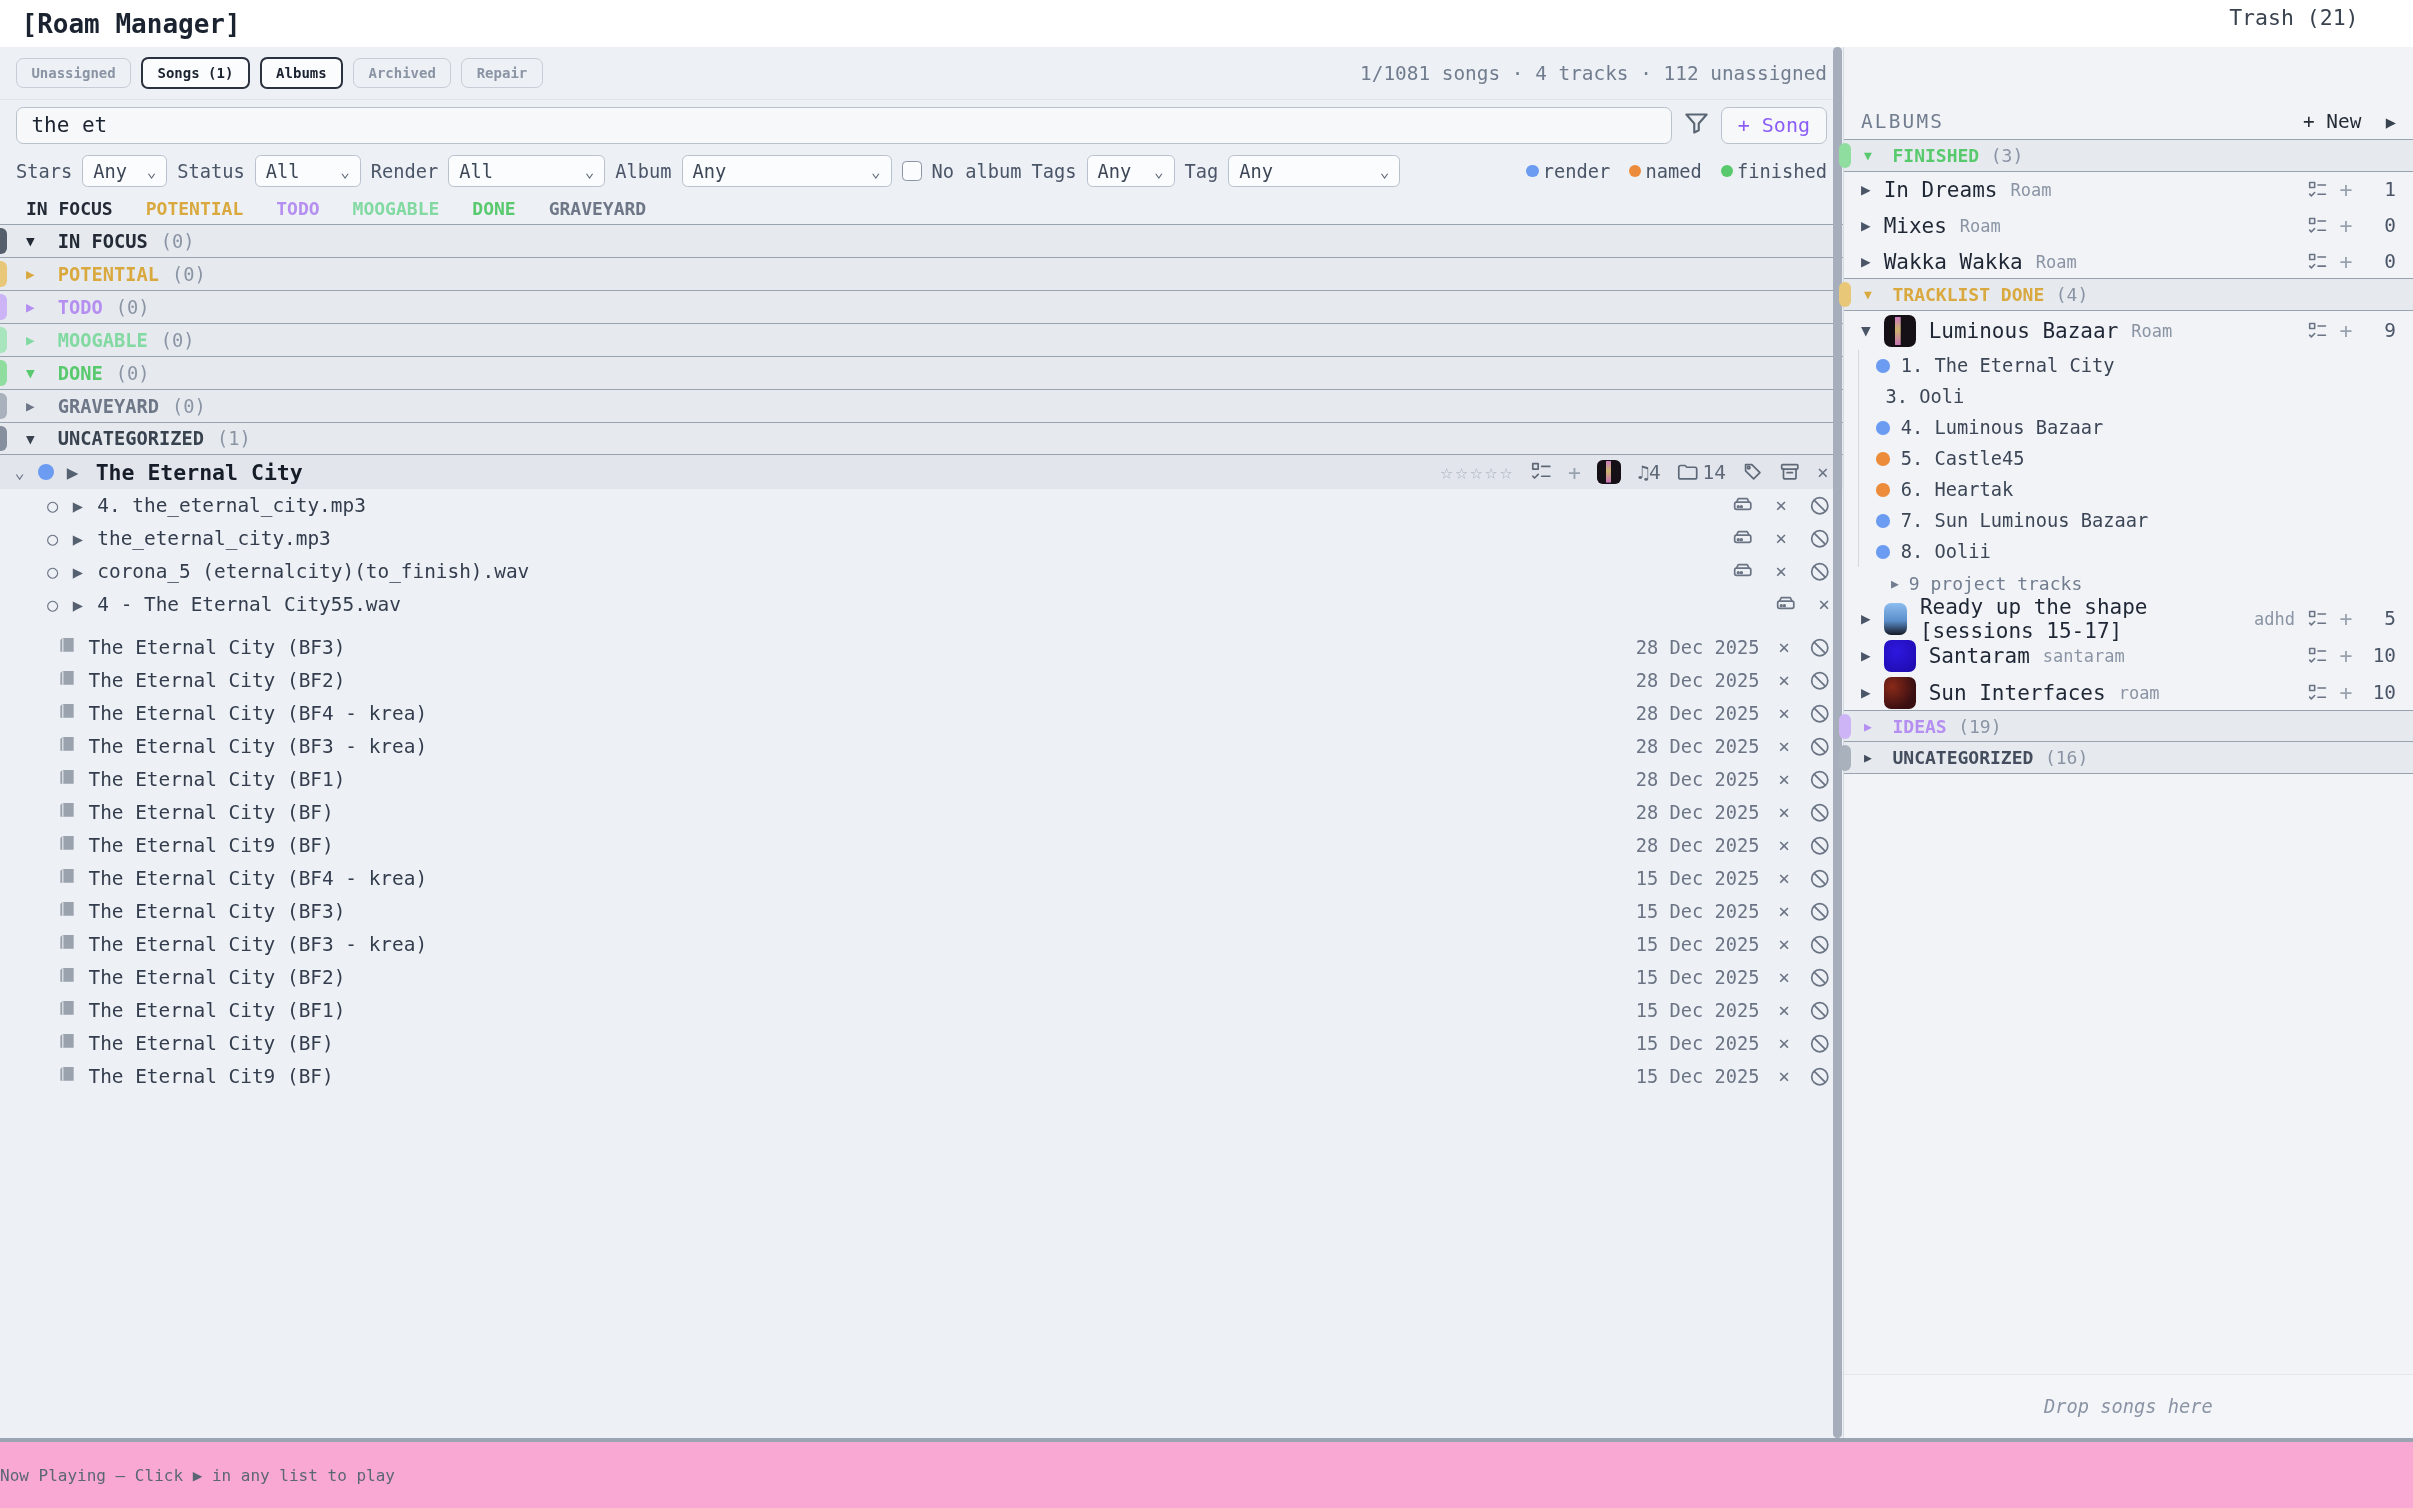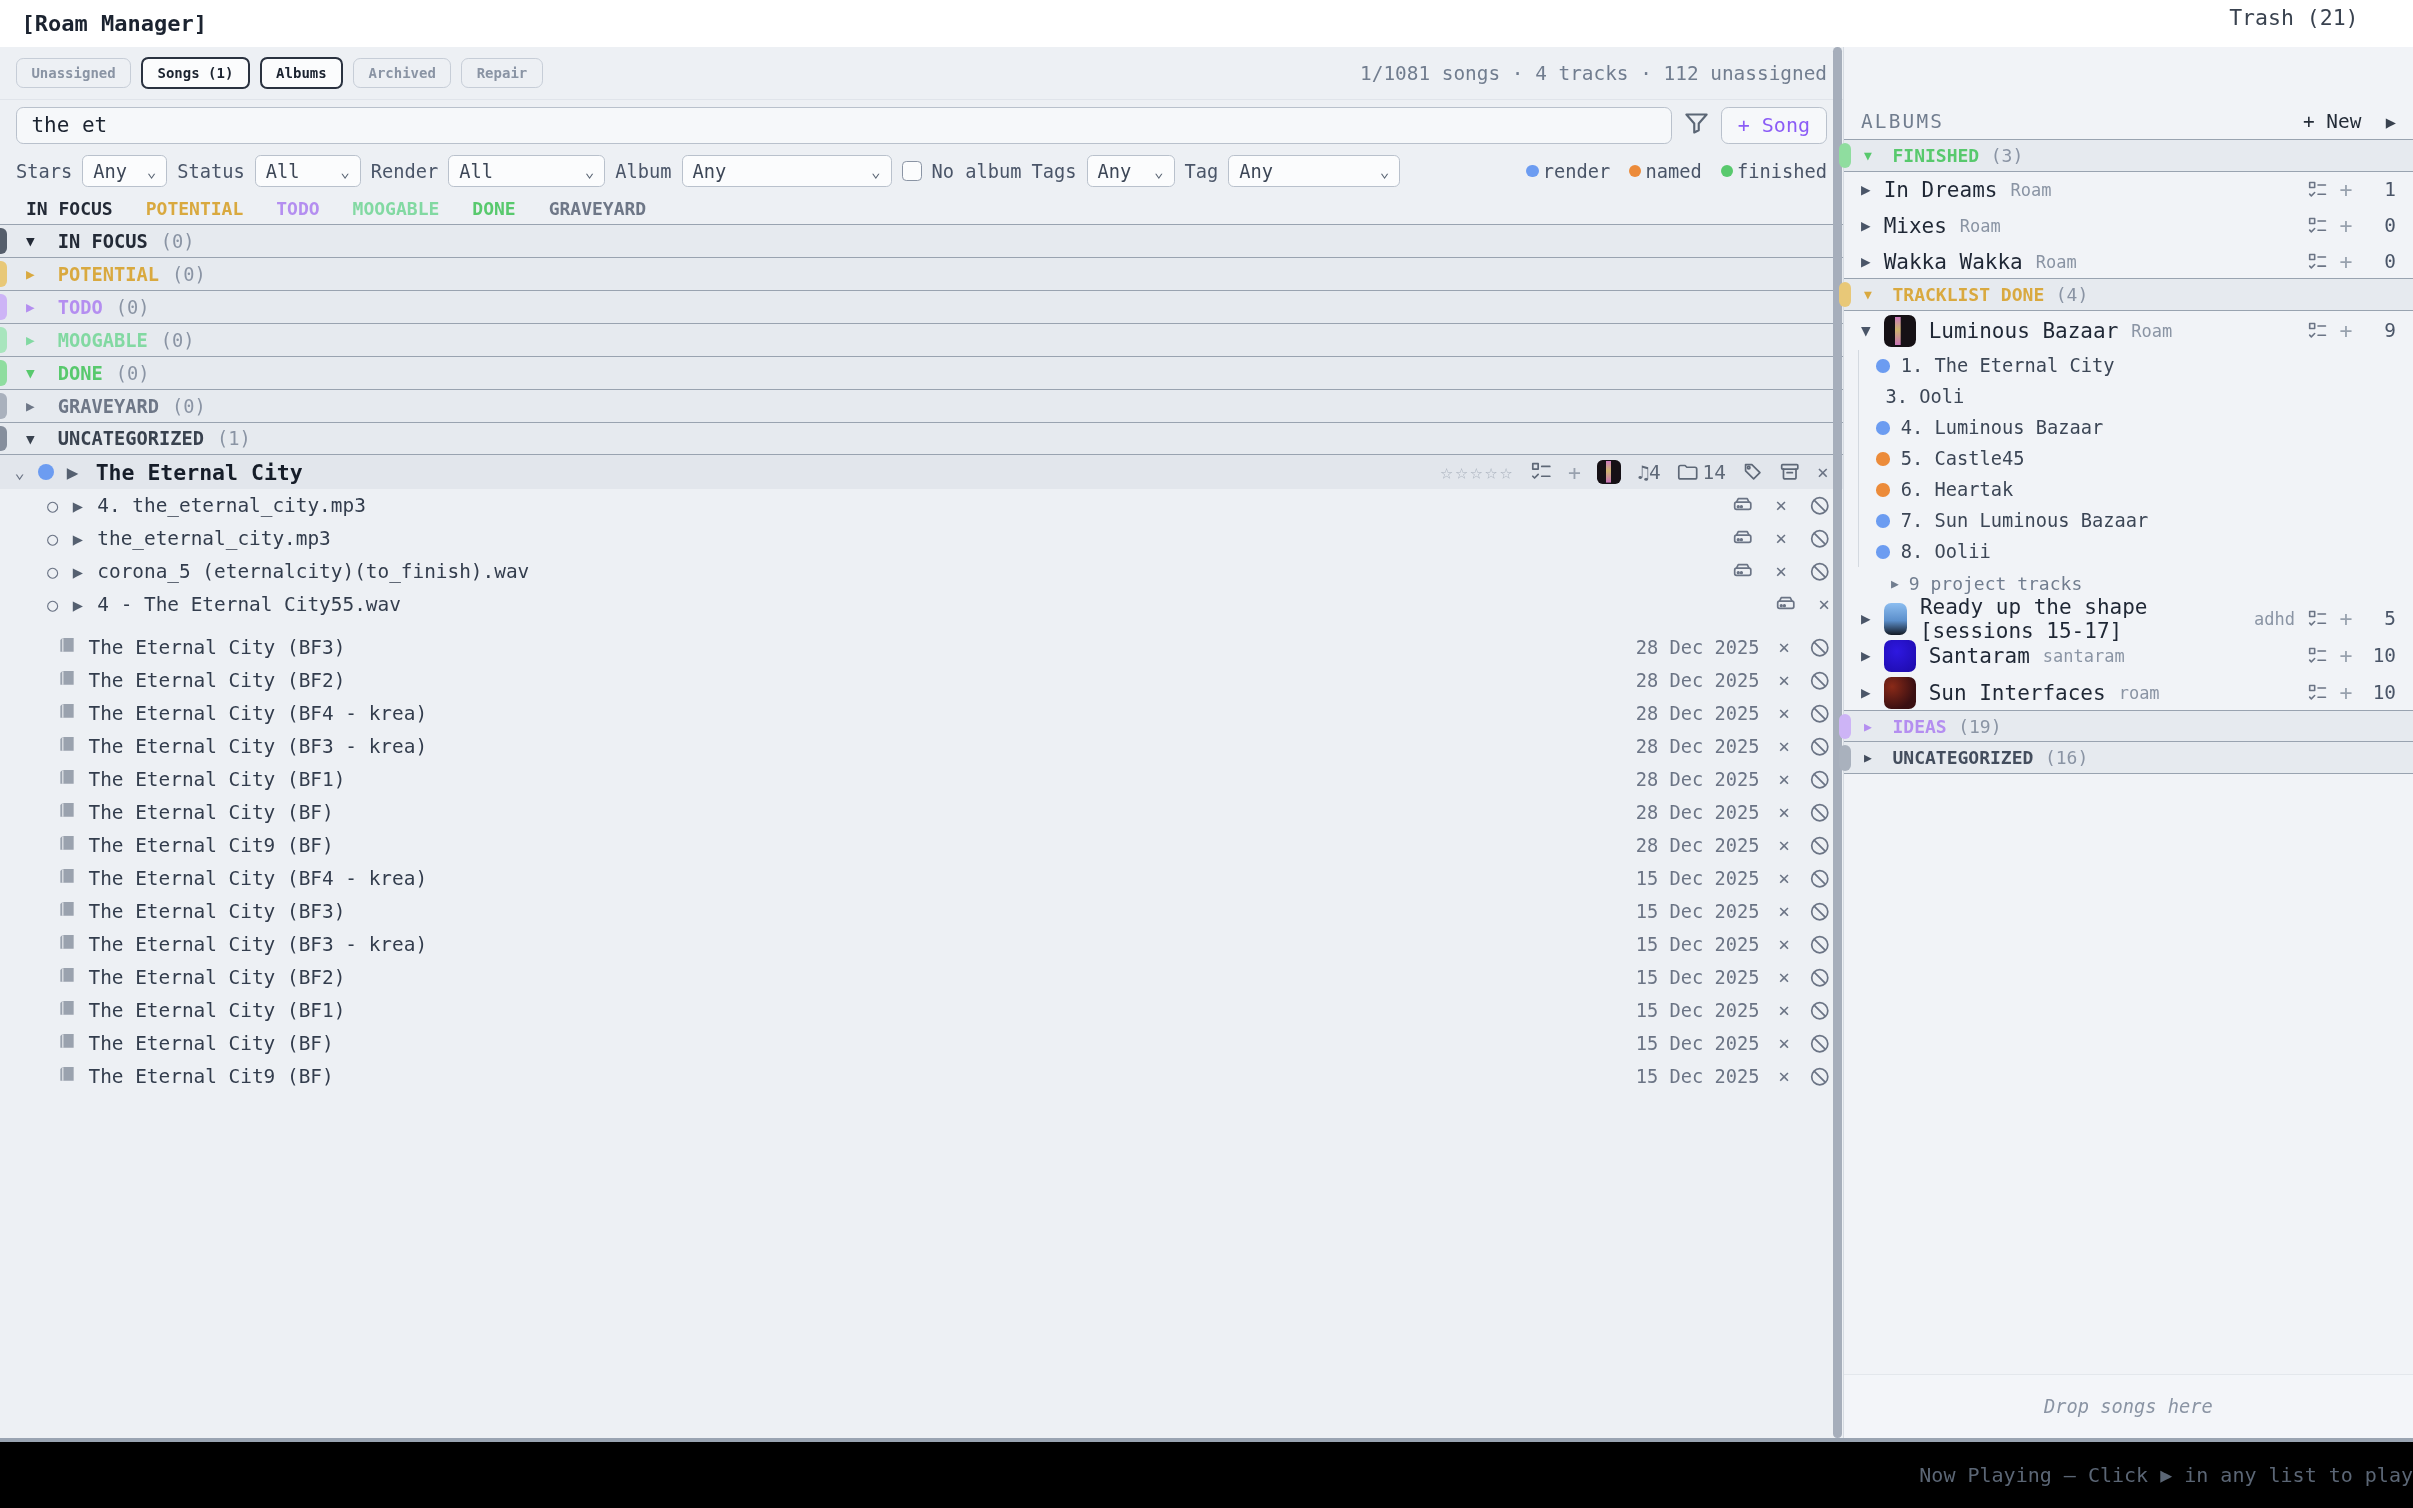--- a/index.html
+++ b/index.html
@@ -8,21 +8,21 @@
     --tx-dark:#1b2330; --tx-mid:#4a5568; --tx-gray:#717d8f; --tx-faint:#8a94a4;
     --blue:#6c9cf1; --orange:#ec8b3a; --green:#58c96d; --green2:#82d9a2;
     --purple:#b48ef0; --yellow:#d9a93f; --border-ctl:#b9c1cc;
   }
   *{box-sizing:border-box; margin:0; padding:0;}
   html,body{width:2413px;height:1508px;}
   body{font-family:"DejaVu Sans Mono","Liberation Mono",monospace; background:#fff; position:relative; overflow:hidden;}
   .i{fill:none;stroke:currentColor;stroke-width:1.9;stroke-linecap:round;stroke-linejoin:round;}
   
   .hdr{height:47px;display:flex;align-items:center;justify-content:space-between;padding:0 21.5px;background:#fff;}
-  .hdr-title{font-size:22px;font-weight:bold;color:var(--tx-dark);}
+  .hdr-title{font-size:26px;font-weight:bold;color:var(--tx-dark);}
   .hdr-nav{display:flex;align-items:center;gap:43px;font-size:21.5px;color:#39424f;flex-direction:column;}
   .nav-item{display:flex;align-items:center;gap:10px;cursor:default;}
   .nav-item svg{width:24.4px;height:24.4px;}
   .refresh-btn{border:2.2px solid #222a36;border-radius:4.3px;padding:4.3px 11.5px;color:#1b2330;background:#fff;font-size:21.5px;}
   .slate-dot{width:16px;height:16px;border-radius:50%;background:#6e7787;display:inline-block;}
   
   .work{position:absolute;top:47px;left:0;right:0;bottom:70px;background:var(--bg);display:flex;}
   .main{width:1843px;position:relative;display:flex;flex-direction:column;}
   .vscroll{position:absolute;right:1.4px;top:0;bottom:0;width:8.6px;background:#a6aebb;border-radius:4.3px;}
   
@@ -101,21 +101,21 @@
   .t-sant{background:radial-gradient(circle at 40% 35%,#2e18e0,#1c0aa8);}
   .t-sun{background:radial-gradient(circle at 25% 30%,#8a2a18,#3a0f12 70%);}
   .tracks{margin-left:14.4px;border-left:1.4px solid #d4d9e0;}
   .trk{height:31px;display:flex;align-items:center;gap:10.8px;padding-left:17px;font-size:18.7px;color:#3c4656;}
   .trk .dot{width:13.6px;height:13.6px;}
   .trk.nodot{padding-left:26px;}
   .proj{height:33px;display:flex;align-items:center;gap:10px;padding-left:47px;font-size:18px;color:var(--tx-gray);}
   .proj .chev{font-size:13px;}
   .dropzone{position:absolute;left:0;right:0;bottom:0;height:64px;border-top:1.4px solid #e3e7ec;background:#f3f5f9;display:flex;align-items:center;justify-content:center;font-style:italic;color:var(--tx-faint);font-size:18.7px;}
   
-  .bottom{position:absolute;left:0;right:0;bottom:0;height:70px;background:#000000;border-top:4.3px solid #9aa4b2;display:flex;align-items:center;justify-content:flex-end;font-size:20px;color:#5b6675;}
+  .bottom{position:absolute;left:0;right:0;bottom:0;height:70px;background:#f9a8d4;border-top:4.3px solid #9aa4b2;display:flex;align-items:center;justify-content:flex-start;font-size:16px;color:#5b6675;}
 </style>
 </head>
 <body>
 
 <div class="hdr">
   <div class="hdr-title">[Roam Manager]</div>
   <div class="hdr-nav">
     <div class="nav-item">
       <svg class="i" viewBox="0 0 24 24">
           <path d="M3 4v6h6"></path>

